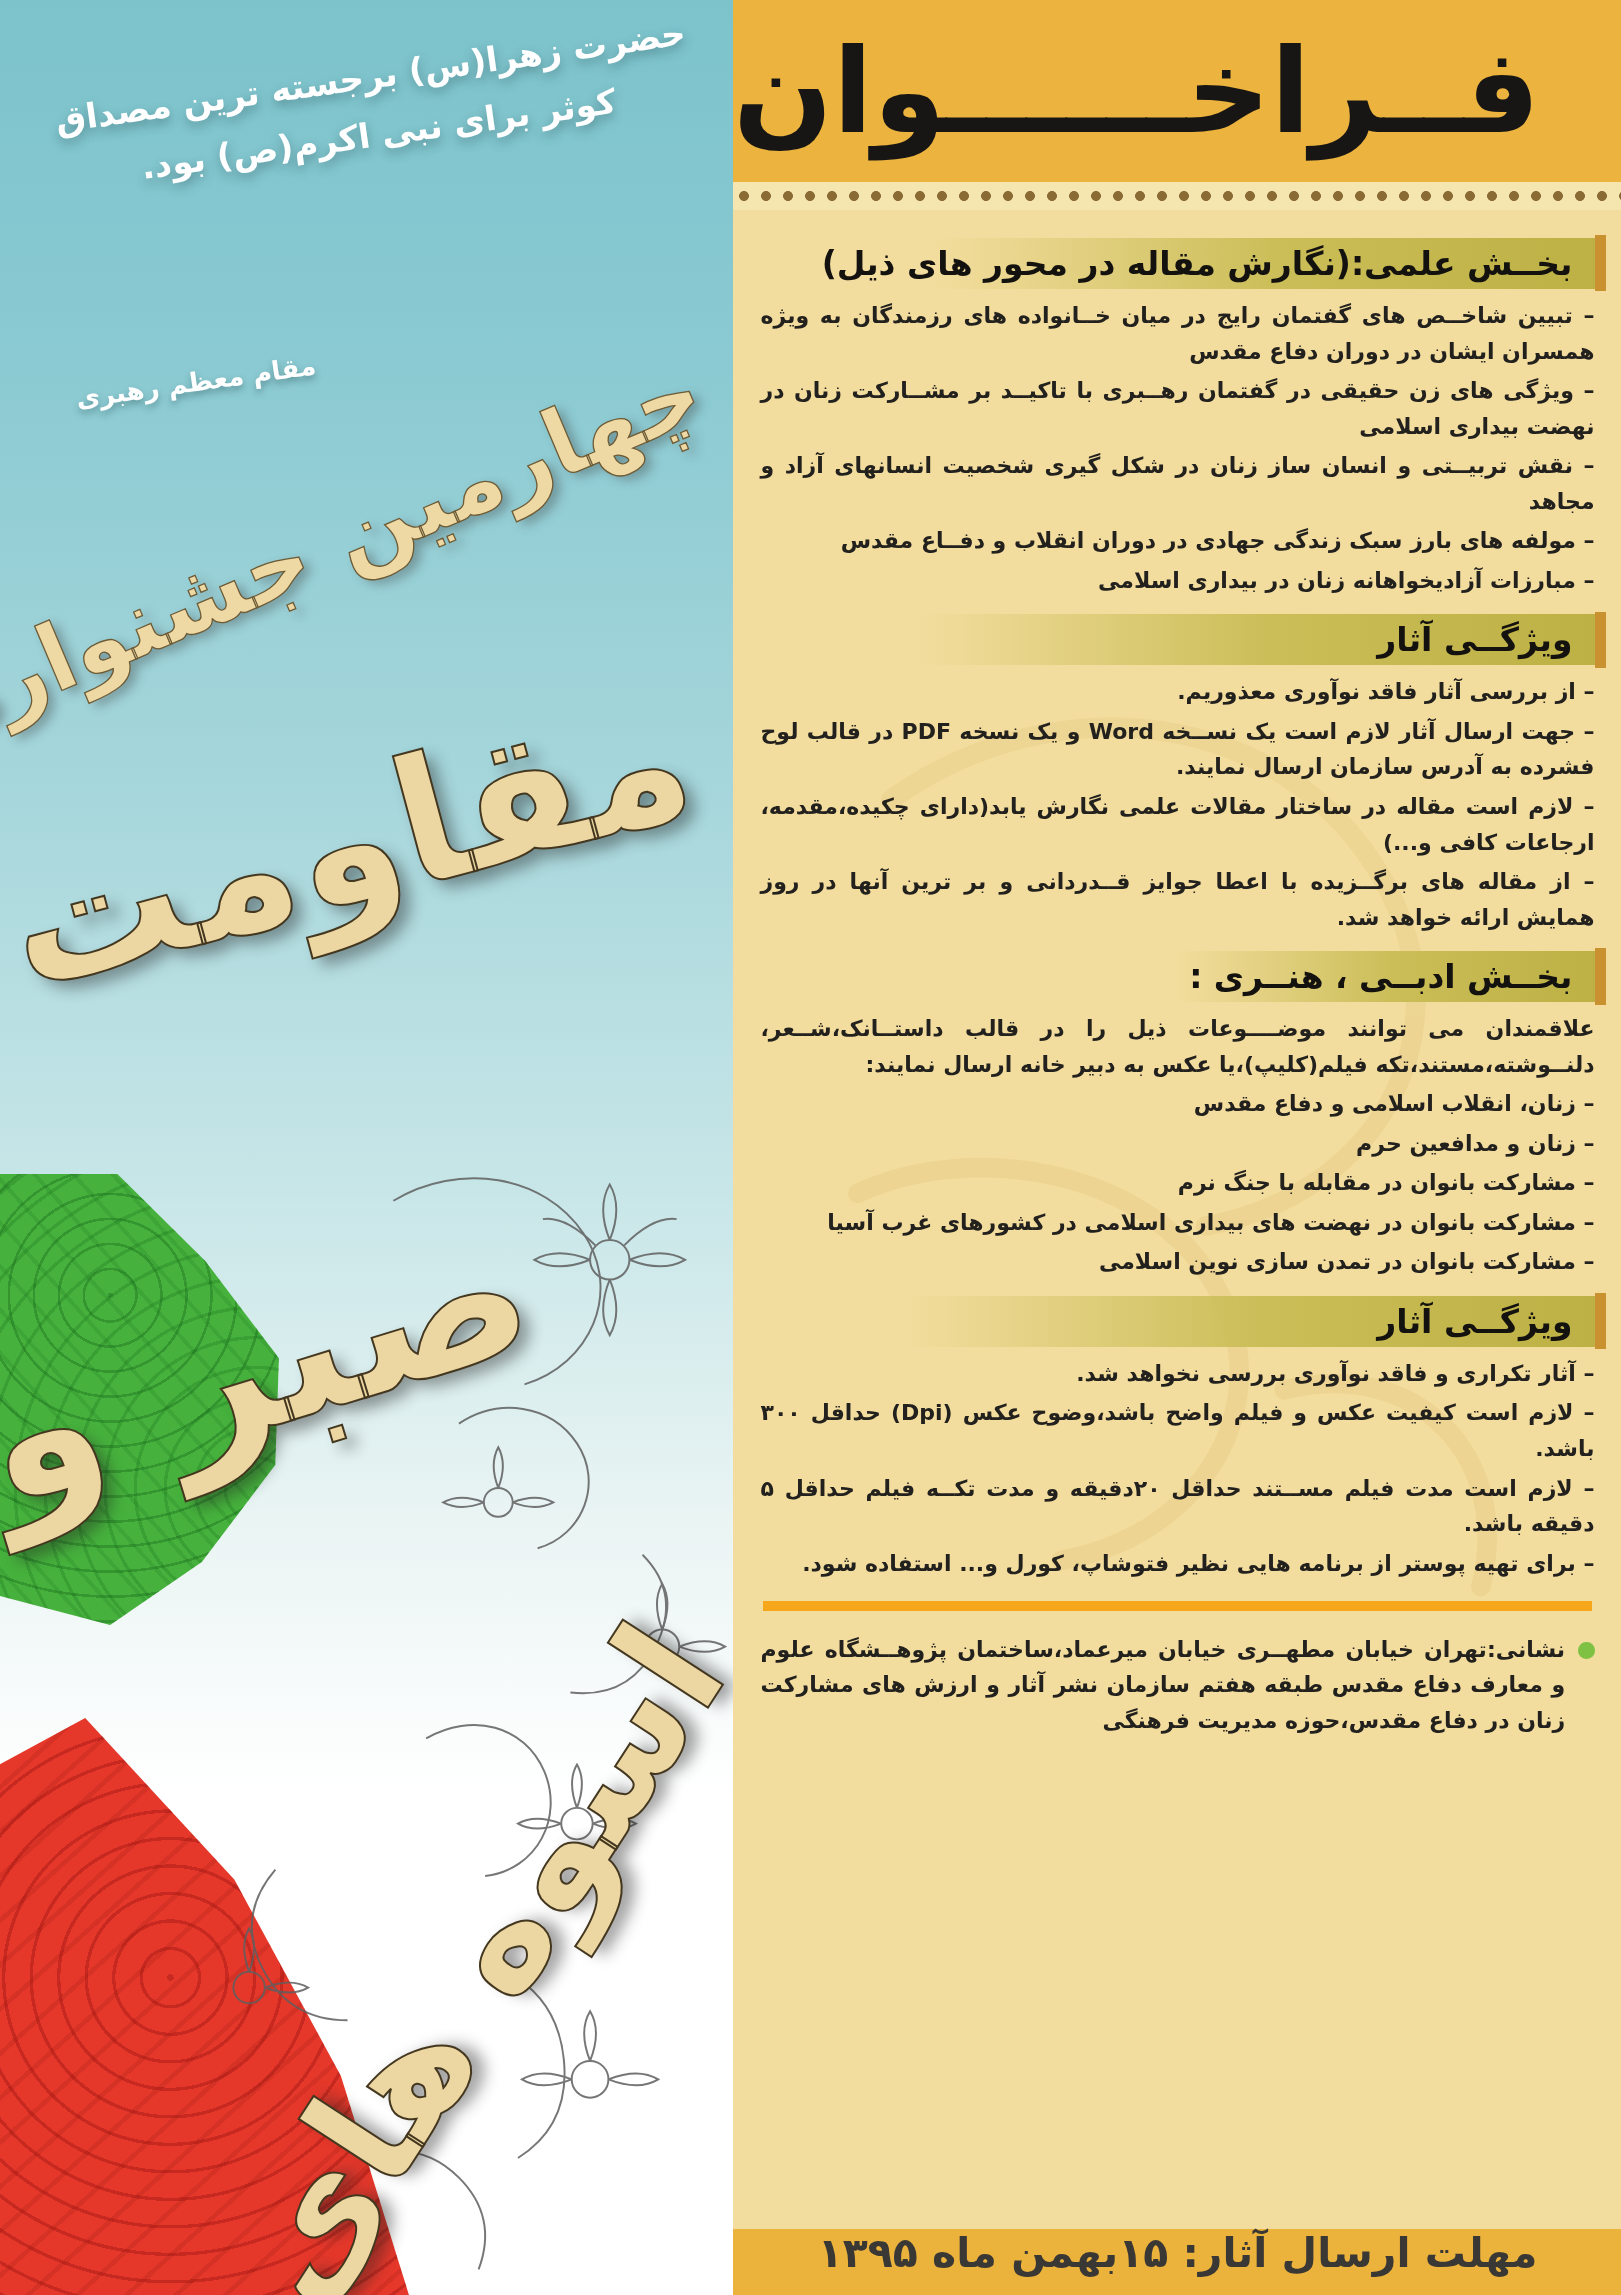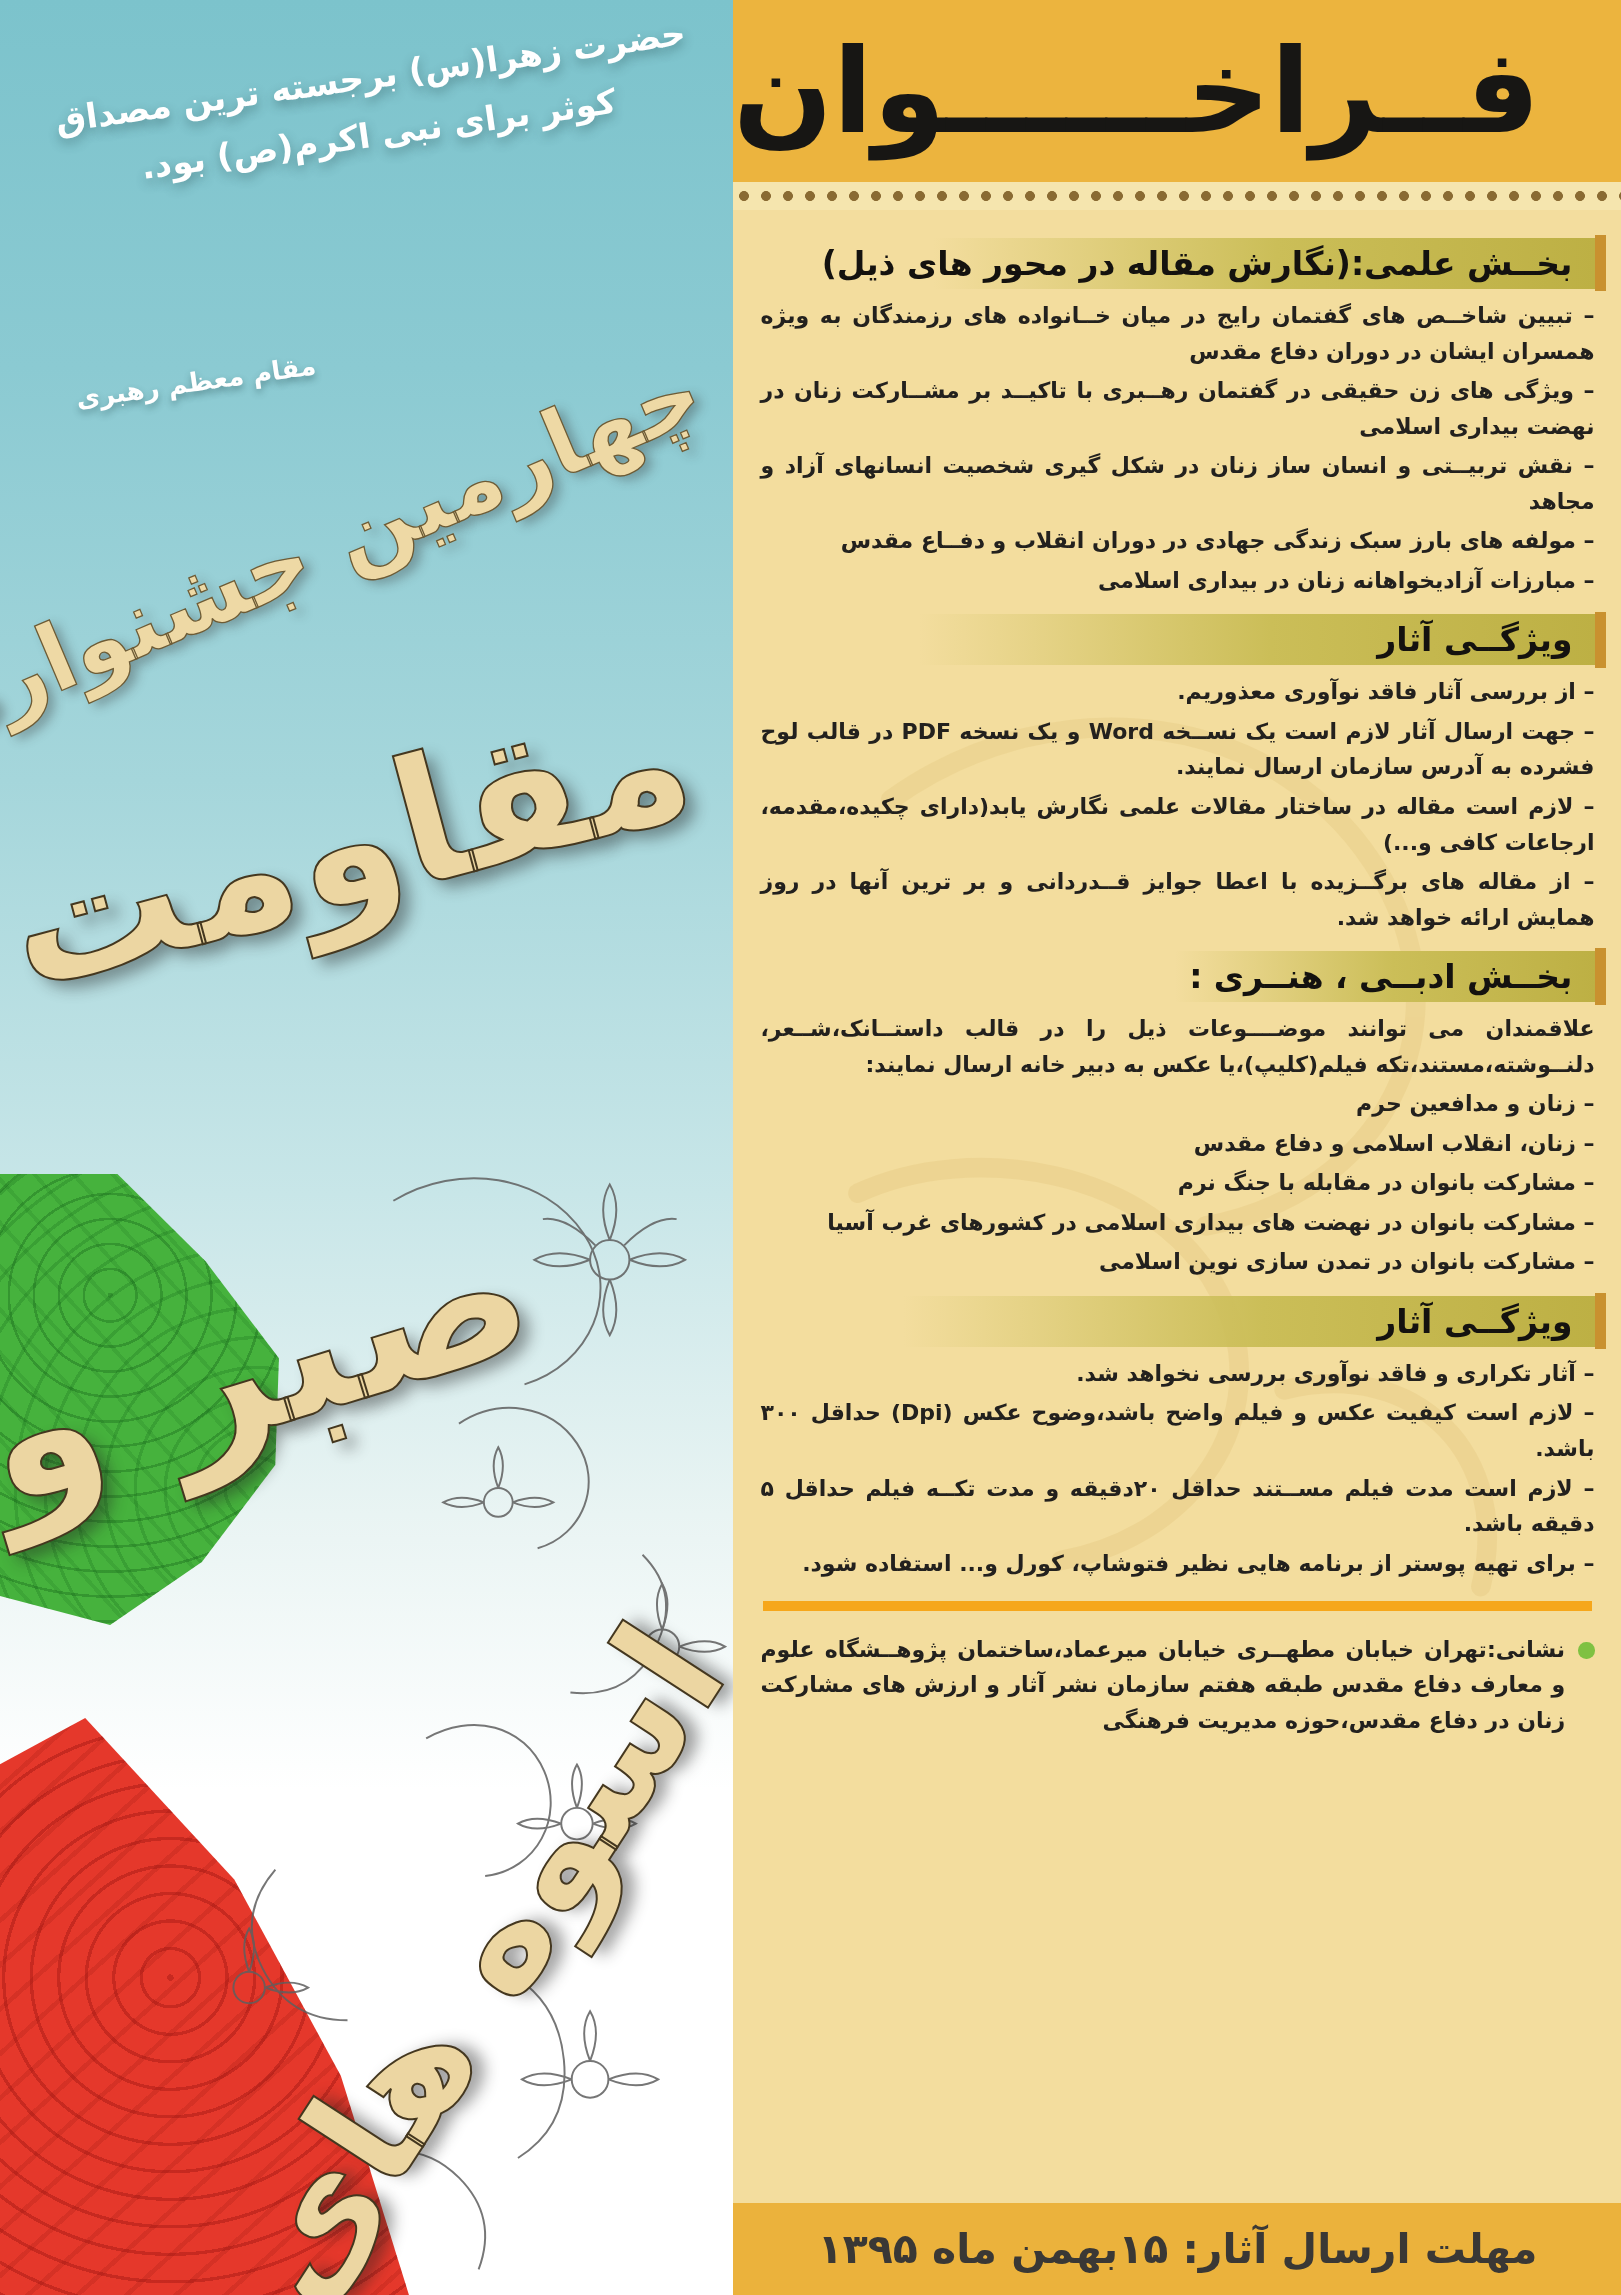--- a/index.html
+++ b/index.html
@@ -63,22 +63,22 @@
     left:auto;background:#c9912f;}
   .section-title{font-size:33px;font-weight:bold;color:#14120f;padding-right:22px;white-space:nowrap;}
 
   .item,.intro-line,.address-text{font-size:22px;font-weight:bold;color:#23211e;line-height:1.62;
     text-align:justify;text-align-last:right;margin:3.9px 0;position:relative;z-index:1;}
   .divider{height:9.8px;background:#f6a71b;margin:19.7px 2.6px 17px 2.6px;position:relative;z-index:1;}
 
   .address{display:flex;gap:13px;align-items:flex-start;position:relative;z-index:1;}
   .bullet-dot{flex:0 0 auto;width:16.4px;height:16.4px;border-radius:50%;background:#7fc142;margin-top:14.4px;}
 
-  .deadline-bar{position:absolute;bottom:0;left:0;width:100%;height:92px;background:#ebb23c;
-    display:flex;align-items:center;justify-content:center;}
+  .deadline-bar{position:absolute;bottom:0;left:0;width:100%;height:66px;background:#ebb23c;
+    display:flex;justify-content:center;}
   .deadline-text{font-size:41px;font-weight:bold;color:#3a3835;direction:rtl;}
 </style>
 </head>
 <body>
 
 <div class="poster">
 
   <div class="left-panel">
 
     <div class="quote">حضرت زهرا(س) برجسته ترین مصداق کوثر برای نبی اکرم(ص) بود.</div>
@@ -162,22 +162,22 @@
       </div>
       <p class="item">– از بررسی آثار فاقد نوآوری معذوریم.</p>
       <p class="item">– جهت ارسال آثار لازم است یک نســخه Word و یک نسخه PDF در قالب لوح فشرده به آدرس سازمان ارسال نمایند.</p>
       <p class="item">– لازم است مقاله در ساختار مقالات علمی نگارش یابد(دارای چکیده،مقدمه، ارجاعات کافی و...)</p>
       <p class="item">– از مقاله های برگــزیده با اعطا جوایز قــدردانی و بر ترین آنها در روز همایش ارائه خواهد شد.</p>
 
       <div class="section-bar w3">
         <span class="section-title">بخــش ادبــی ، هنــری :</span>
       </div>
       <p class="intro-line">علاقمندان می توانند موضــــوعات ذیل را در قالب داستــانک،شــعر، دلنــوشته،مستند،تکه فیلم(کلیپ)،یا عکس به دبیر خانه ارسال نمایند:</p>
+      <p class="item">– زنان، انقلاب اسلامی و دفاع مقدس</p>
       <p class="item">– زنان و مدافعین حرم</p>
-      <p class="item">– زنان، انقلاب اسلامی و دفاع مقدس</p>
       <p class="item">– مشارکت بانوان در مقابله با جنگ نرم</p>
       <p class="item">– مشارکت بانوان در نهضت های بیداری اسلامی در کشورهای غرب آسیا</p>
       <p class="item">– مشارکت بانوان در تمدن سازی نوین اسلامی</p>
 
       <div class="section-bar w4">
         <span class="section-title">ویژگــی آثار</span>
       </div>
       <p class="item">– آثار تکراری و فاقد نوآوری بررسی نخواهد شد.</p>
       <p class="item">– لازم است کیفیت عکس و فیلم واضح باشد،وضوح عکس (Dpi) حداقل ۳۰۰ باشد.</p>
       <p class="item">– لازم است مدت فیلم مســتند حداقل ۲۰دقیقه و مدت تکــه فیلم حداقل ۵ دقیقه باشد.</p>

